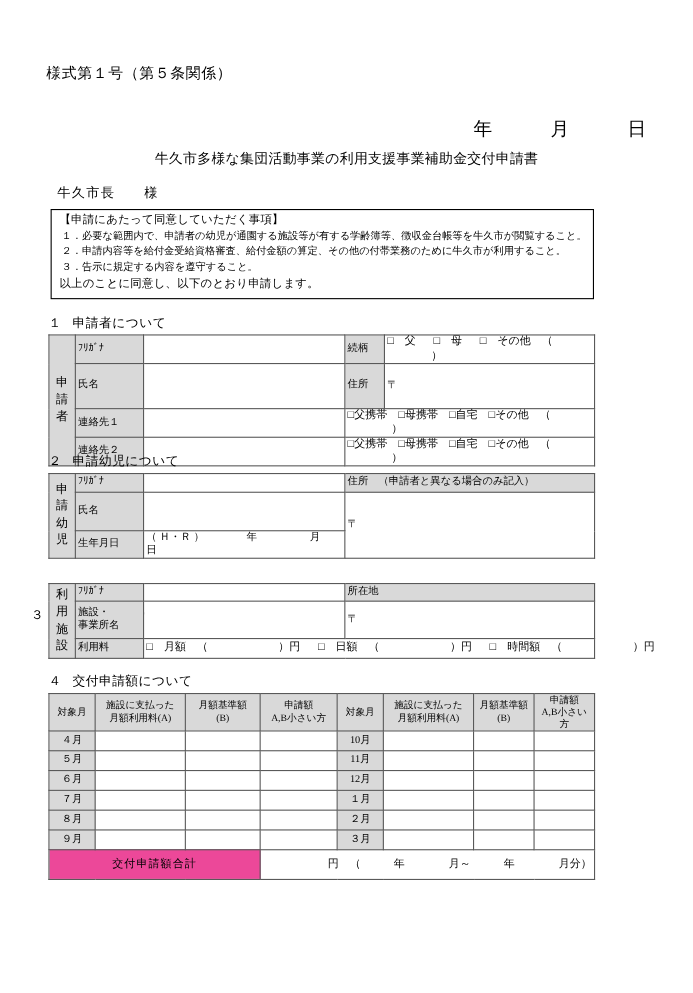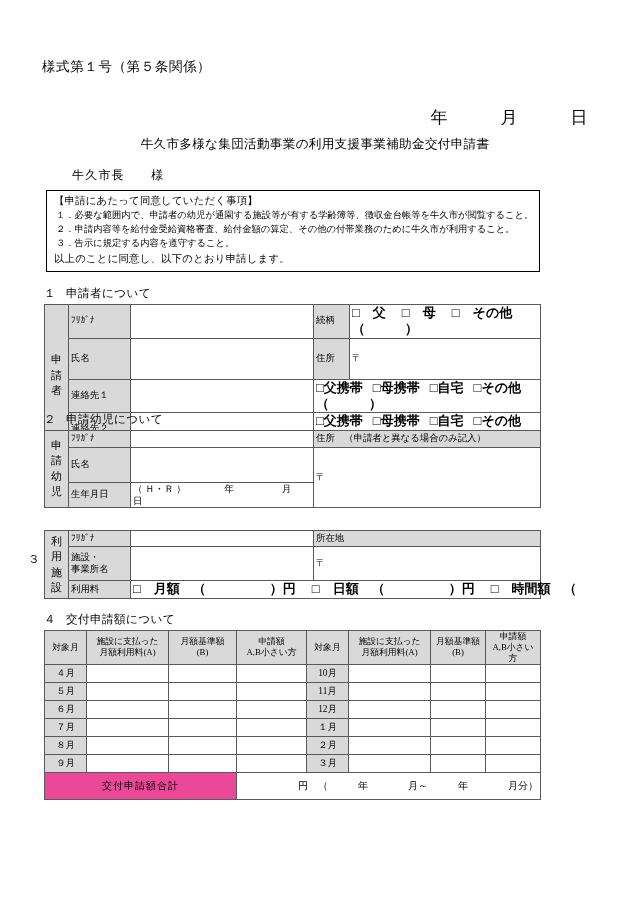--- a/index.html
+++ b/index.html
@@ -52,21 +52,20 @@
     letter-spacing: 0.3px;
     white-space: nowrap;
   }
   .addressee {
     position: absolute;
     left: 52px;
     top: 167px;
     font-size: 12px;
     letter-spacing: 1.2px;
     white-space: nowrap;
-    margin-left: 20px;
   }
 
   
   .consent-box {
     position: absolute;
     left: 46px;
     top: 190px;
     width: 494px;
     border: 1.4px solid #000;
     box-sizing: border-box;
@@ -129,21 +128,21 @@
     padding: 0;
     letter-spacing: 0;
   }
   td.sidelabel .vert {
     display: block;
     line-height: 15.5px;
     text-align: center;
   }
   .zip { font-size: 9.5px; display: block; padding-top: 1px; }
   td.topcell { vertical-align: top; }
-  .cb { font-size: 13px; font-weight: bold; }
+  .cb { font-size: 10px; }
   .sp2 { display: inline-block; width: 10px; }
   .sp3 { display: inline-block; width: 16px; }
   .sp4 { display: inline-block; width: 24px; }
   .sp6 { display: inline-block; width: 40px; }
   .small-kana { font-size: 8.6px; letter-spacing: 0px; }
 
   
   table.grant { font-size: 9.2px; }
   table.grant td { height: 17px; }
   td.monthcell {

